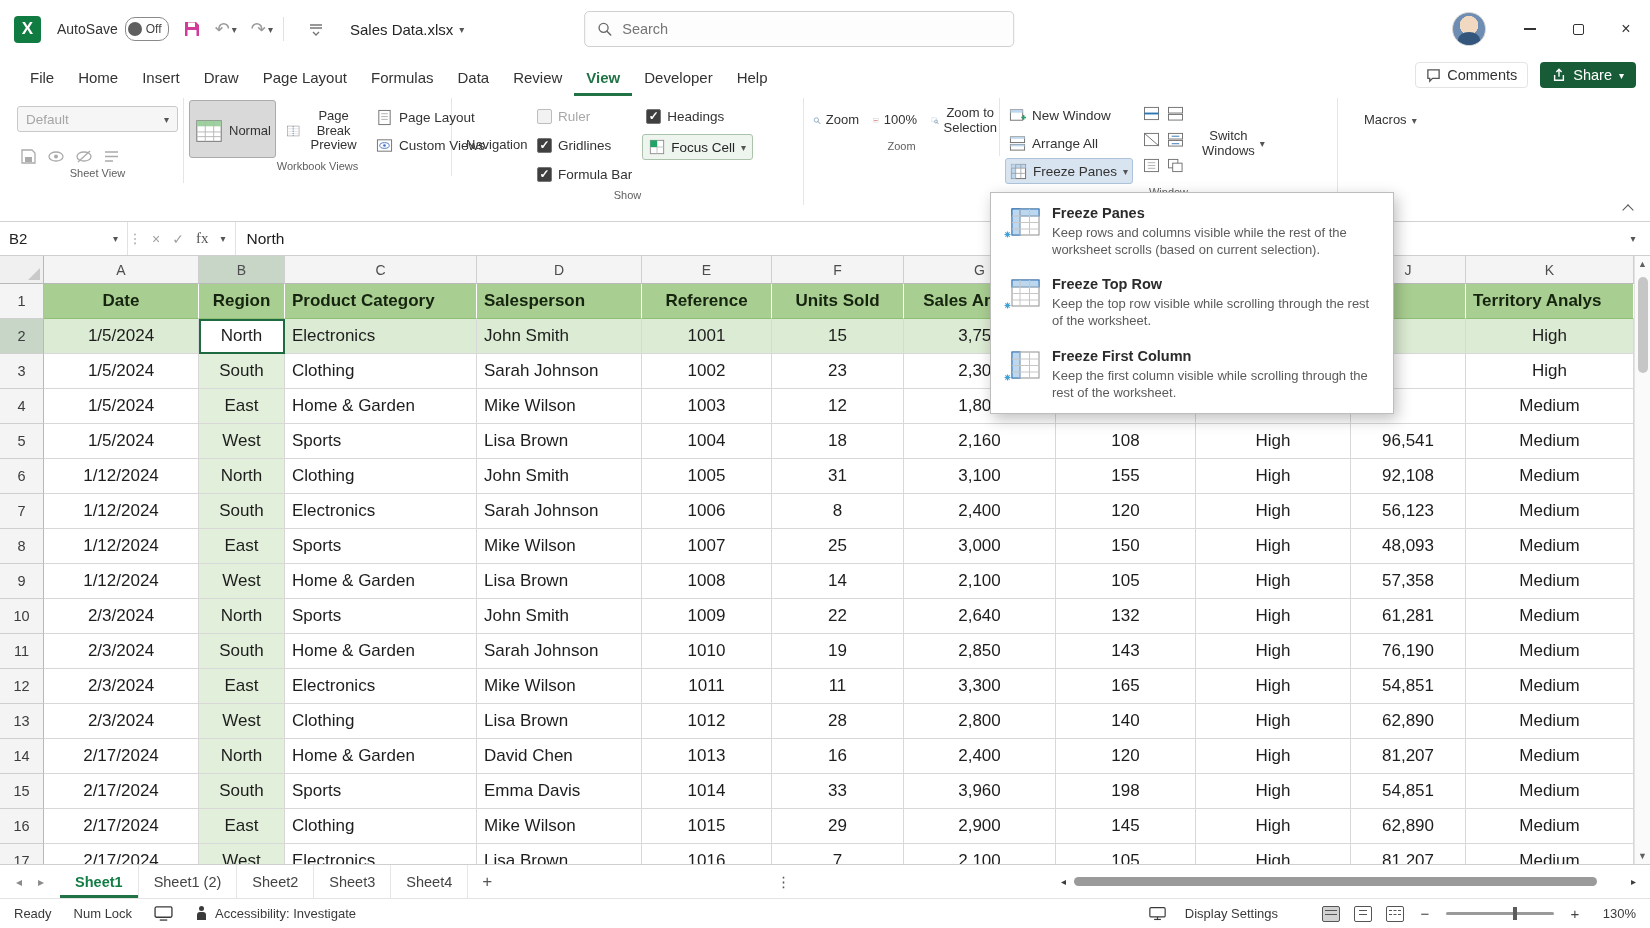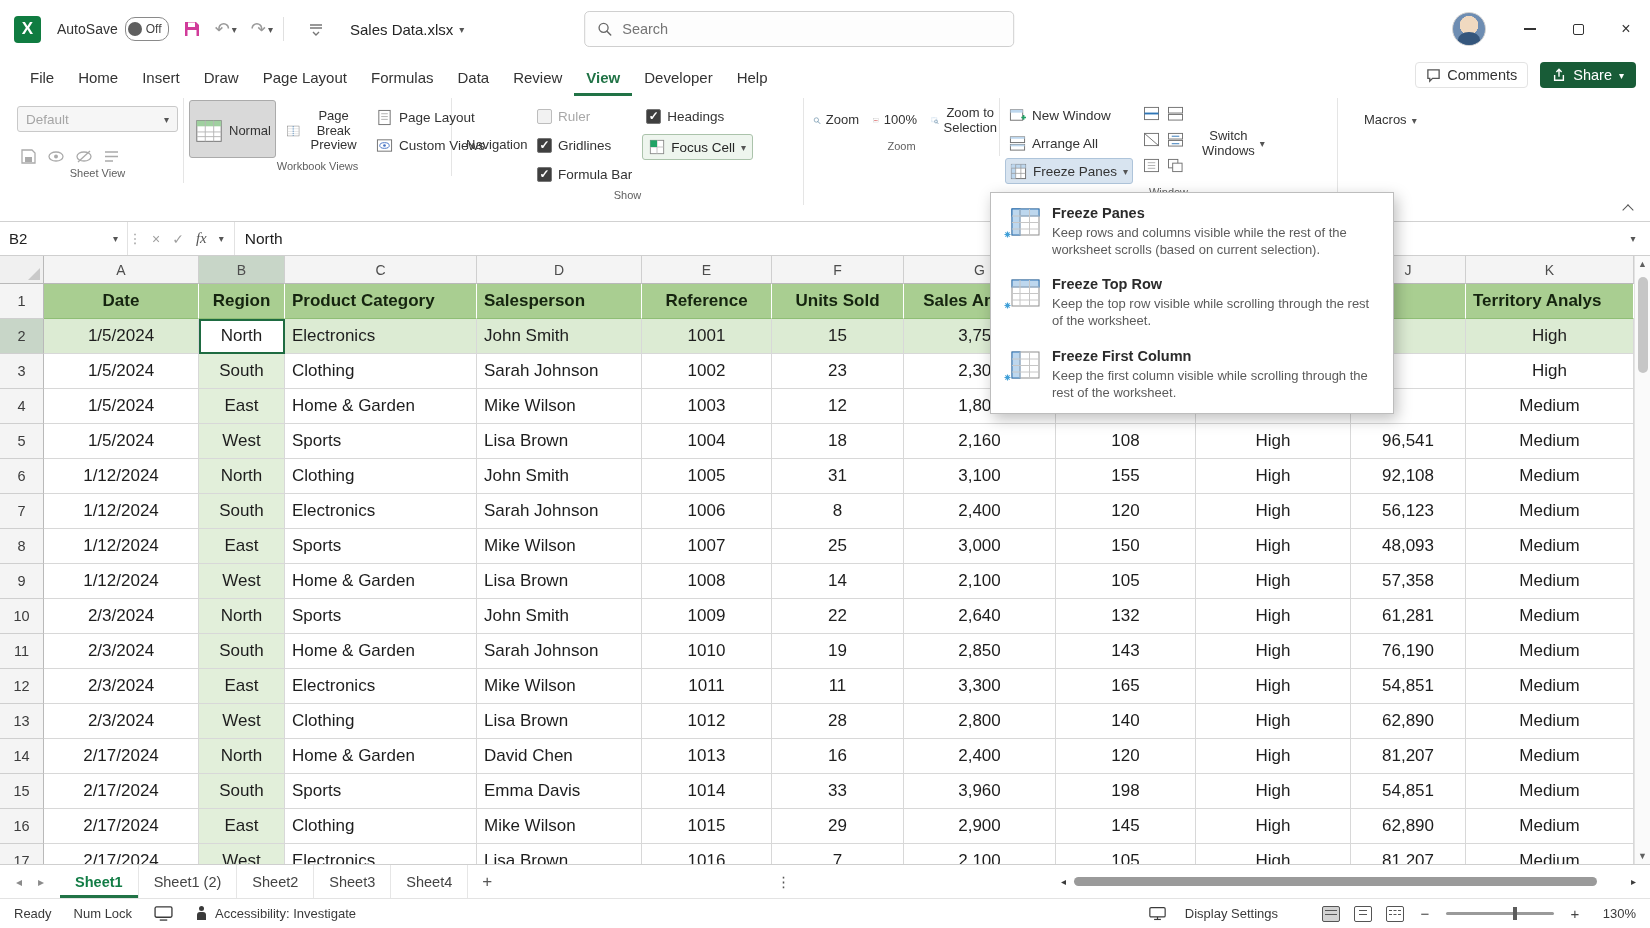--- a/index.html
+++ b/index.html
@@ -63,21 +63,21 @@
   .g-macros { width:96px; border-right:none; }
   .freeze-btn { background:#d8e4f0; border:1px solid #aec4da; }
   .chev-up { position:absolute; right:16px; bottom:8px; width:10px; height:10px; }
   .chev-up::before { content:""; position:absolute; left:0; top:3px; width:7px; height:7px; border-left:1.5px solid #555; border-top:1.5px solid #555; transform:rotate(45deg); }
 
   
   .fbar { height:34px; flex:none; display:flex; align-items:stretch; background:#fff; border-bottom:1px solid #cfcfcf; font-size:15px; }
   .namebox { width:128px; display:flex; align-items:center; justify-content:space-between; padding:0 9px; border-right:1px solid #e2e2e2; color:#222; }
   .fdots { width:14px; display:flex; align-items:center; justify-content:center; color:#9a9a9a; font-size:13px; }
   .fbtns { display:flex; align-items:center; gap:12px; padding:0 10px; border-right:1px solid #e2e2e2; color:#9f9f9f; font-size:14px; }
-  .fx { font-style:italic; color:#555; font-family:"Liberation Serif",serif; font-size:15px; }
+  .fx { color:#555; font-family:"Liberation Serif",serif; font-size:15px; }
   .fcontent { flex:1; display:flex; align-items:center; padding-left:10px; font-size:15.5px; color:#1c1c1c; }
   .fexpand { width:34px; display:flex; align-items:center; justify-content:center; color:#666; }
 
   
   .gridwrap { flex:1; position:relative; overflow:hidden; background:#fff; }
   .grow { display:grid; grid-template-columns:44px 155px 86px 192px 165px 130px 132px 152px 140px 155px 115px 168px; }
   .grow.letters > div { height:28px; }
   .grow.datarow > div { height:35px; }
   .cell { display:flex; align-items:center; justify-content:center; font-size:17px; color:#1d1d1d; border-right:1px solid #d8d8d8; border-bottom:1px solid #d8d8d8; overflow:hidden; white-space:nowrap; background:#fff; }
   .cell.left { justify-content:flex-start; padding-left:7px; }

